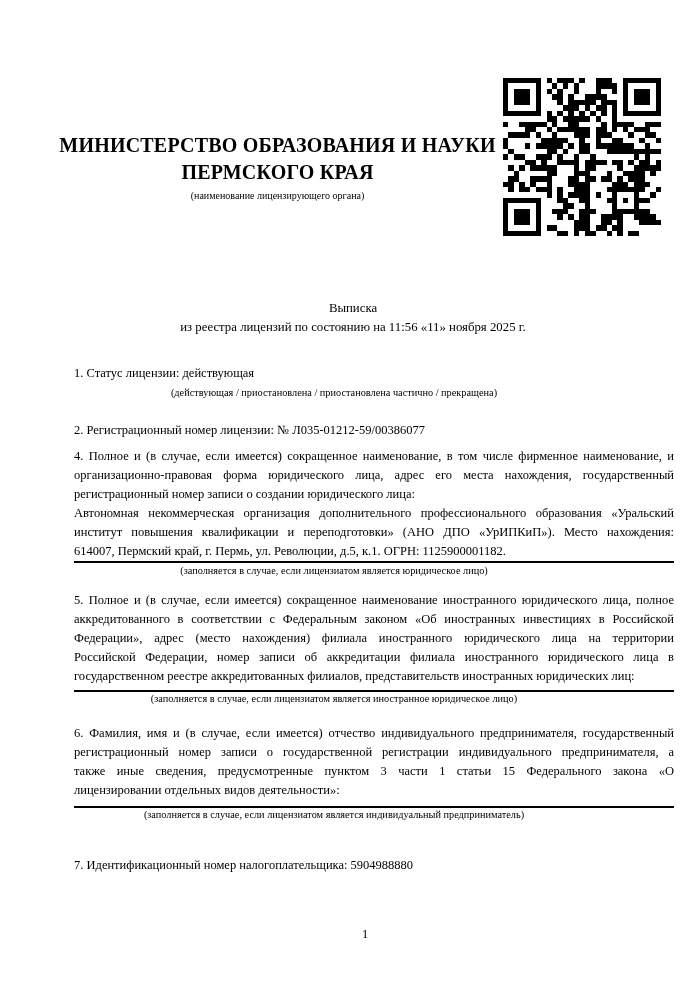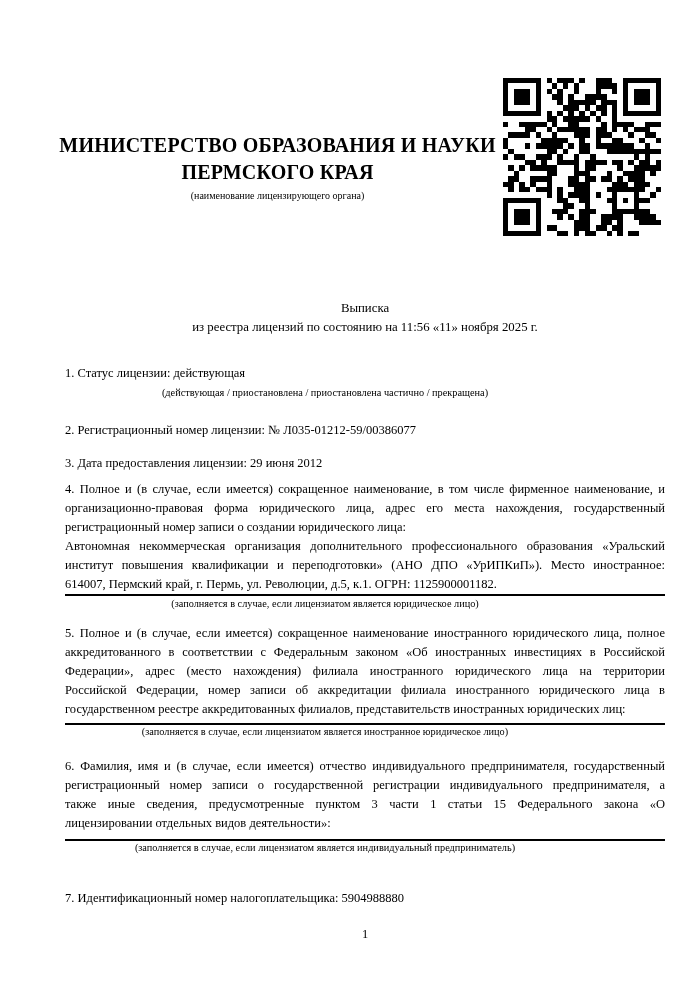--- a/index.html
+++ b/index.html
@@ -34,30 +34,30 @@
     letter-spacing: 0.2px;
   }
   .header .caption {
     font-weight: normal;
     font-size: 10px;
     line-height: 13px;
     margin-top: 3px;
   }
   .doc-title {
     position: absolute;
-    left: 65px;
+    left: 53px;
     top: 299px;
     width: 600px;
     text-align: center;
     font-size: 12.8px;
     line-height: 19px;
   }
   .body {
     position: absolute;
-    left: 65px;
+    left: 74px;
     top: 364px;
     width: 600px;
     font-size: 12.5px;
     line-height: 19px;
   }
   .item { text-align: left; }
   .para div { text-align: justify; text-align-last: justify; }
   .para div:last-child { text-align-last: left; }
   .note {
     font-size: 10.3px;
@@ -539,30 +539,29 @@
     <div>Выписка</div>
     <div>из реестра лицензий по состоянию на 11:56 «11» ноября 2025 г.</div>
   </div>
 
   <div class="body">
     <div class="item">1. Статус лицензии: действующая</div>
     <div class="note mt3">(действующая / приостановлена / приостановлена частично / прекращена)</div>
 
     <div class="item mt21">2. Регистрационный номер лицензии: № Л035-01212-59/00386077</div>
 
-    <div class="item mt14">3. Дата предоставления лицензии: 29 июня 2012</div>
 
     <div class="para mt7">
         <div>4. Полное и (в случае, если имеется) сокращенное наименование, в том числе фирменное наименование, и</div>
         <div>организационно-правовая форма юридического лица, адрес его места нахождения, государственный</div>
         <div>регистрационный номер записи о создании юридического лица:</div>
       </div>
     <div class="para">
         <div>Автономная некоммерческая организация дополнительного профессионального образования «Уральский</div>
-        <div>институт повышения квалификации и переподготовки» (АНО ДПО «УрИПКиП»). Место иностранное:</div>
+        <div>институт повышения квалификации и переподготовки» (АНО ДПО «УрИПКиП»). Место нахождения:</div>
         <div>614007, Пермский край, г. Пермь, ул. Революции, д.5, к.1. ОГРН: 1125900001182.</div>
       </div>
     <div class="rule"></div>
     <div class="note mt1">(заполняется в случае, если лицензиатом является юридическое лицо)</div>
 
     <div class="para mt13">
         <div>5. Полное и (в случае, если имеется) сокращенное наименование иностранного юридического лица, полное</div>
         <div>аккредитованного в соответствии с Федеральным законом «Об иностранных инвестициях в Российской</div>
         <div>Федерации», адрес (место нахождения) филиала иностранного юридического лица на территории</div>
         <div>Российской Федерации, номер записи об аккредитации филиала иностранного юридического лица в</div>

